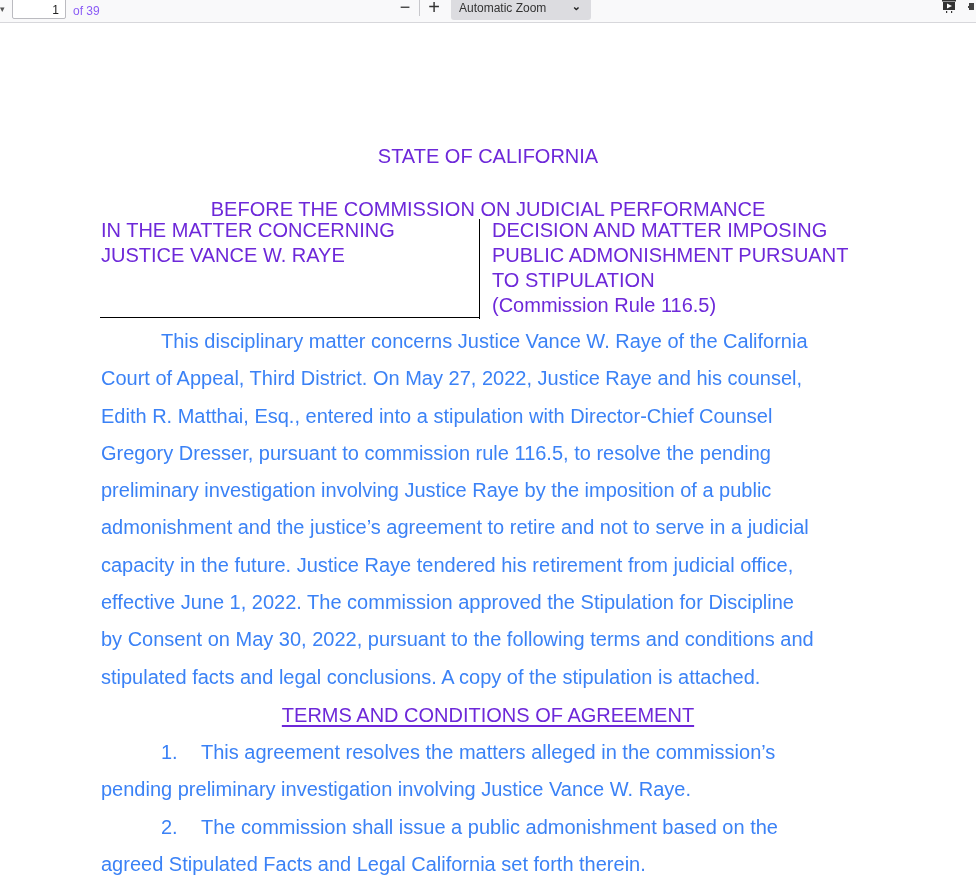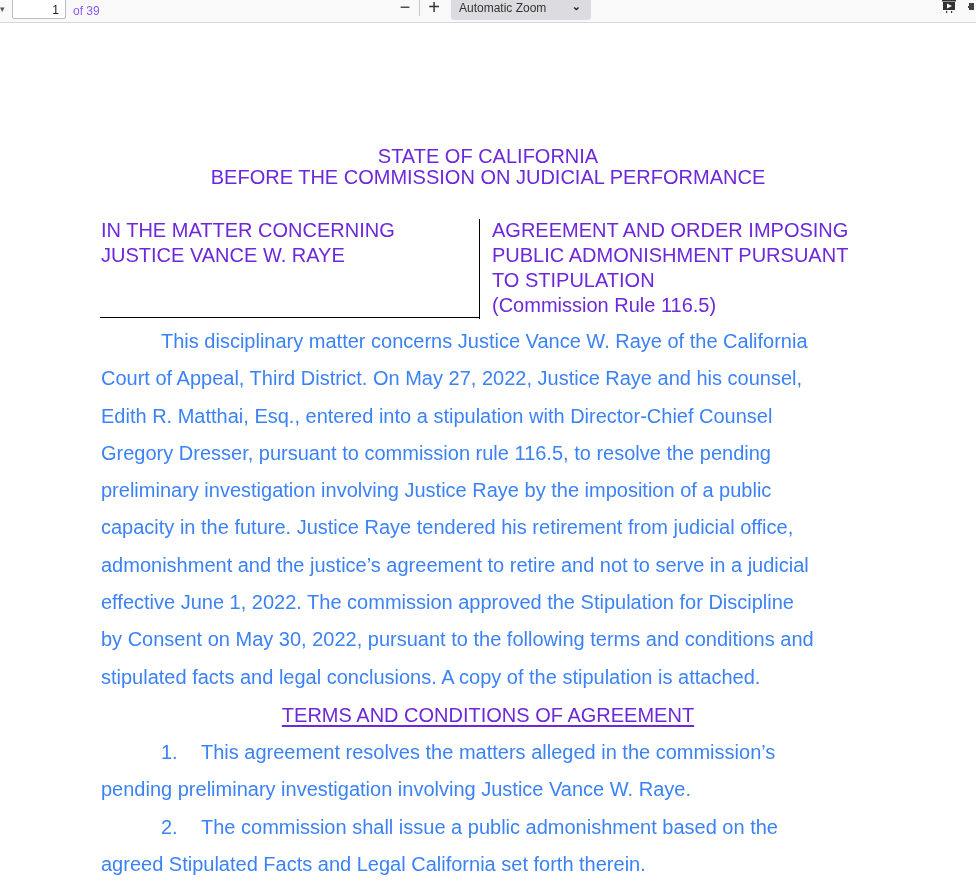--- a/index.html
+++ b/index.html
@@ -46,43 +46,43 @@
     <rect x="10" y="11" width="1.2" height="2" fill="#333"></rect>
   </svg>
   <svg class="tools-icon" viewBox="0 0 8 12">
     <rect x="1" y="2" width="5" height="7" fill="#444"></rect>
     <rect x="0" y="5" width="2" height="2" fill="#444"></rect>
   </svg>
 </div>
 
 <div class="page">
   <div class="t center" style="top:121px;">STATE OF CALIFORNIA</div>
-  <div class="t center" style="top:142px;">BEFORE THE COMMISSION ON JUDICIAL PERFORMANCE</div>
+  <div class="t center" style="top:174px;">BEFORE THE COMMISSION ON JUDICIAL PERFORMANCE</div>
 
   <div>
     <div class="t" style="left:101px; top:195px;">IN THE MATTER CONCERNING</div>
     <div class="t" style="left:101px; top:220px;">JUSTICE VANCE W. RAYE</div>
   </div>
   <div class="vline"></div>
   <div class="hline"></div>
   <div>
-    <div class="t" style="left:492px; top:195px;">AGREEMENT AND ORDER IMPOSING</div>
+    <div class="t" style="left:492px; top:195px;">DECISION AND MATTER IMPOSING</div>
     <div class="t" style="left:492px; top:220px;">PUBLIC ADMONISHMENT PURSUANT</div>
     <div class="t" style="left:492px; top:245px;">TO STIPULATION</div>
     <div class="t" style="left:492px; top:270px;">(Commission Rule 116.5)</div>
   </div>
 
   <div class="para" style="top:300px;">
     <div style="padding-left:60px;">This disciplinary matter concerns Justice Vance W. Raye of the California</div>
     <div>Court of Appeal, Third District. On May 27, 2022, Justice Raye and his counsel,</div>
     <div>Edith R. Matthai, Esq., entered into a stipulation with Director-Chief Counsel</div>
     <div>Gregory Dresser, pursuant to commission rule 116.5, to resolve the pending</div>
     <div>preliminary investigation involving Justice Raye by the imposition of a public</div>
+    <div>admonishment and the justice’s agreement to retire and not to serve in a judicial</div>
     <div>capacity in the future. Justice Raye tendered his retirement from judicial office,</div>
-    <div>admonishment and the justice’s agreement to retire and not to serve in a judicial</div>
     <div>effective June 1, 2022.  The commission approved the Stipulation for Discipline</div>
     <div>by Consent on May 30, 2022, pursuant to the following terms and conditions and</div>
     <div>stipulated facts and legal conclusions. A copy of the stipulation is attached.</div>
   </div>
 
   <div class="t center" style="top:680px; left:0;">
     <span class="u">TERMS AND CONDITIONS OF AGREEMENT</span>
   </div>
 
   <div class="para" style="top:711px;">

